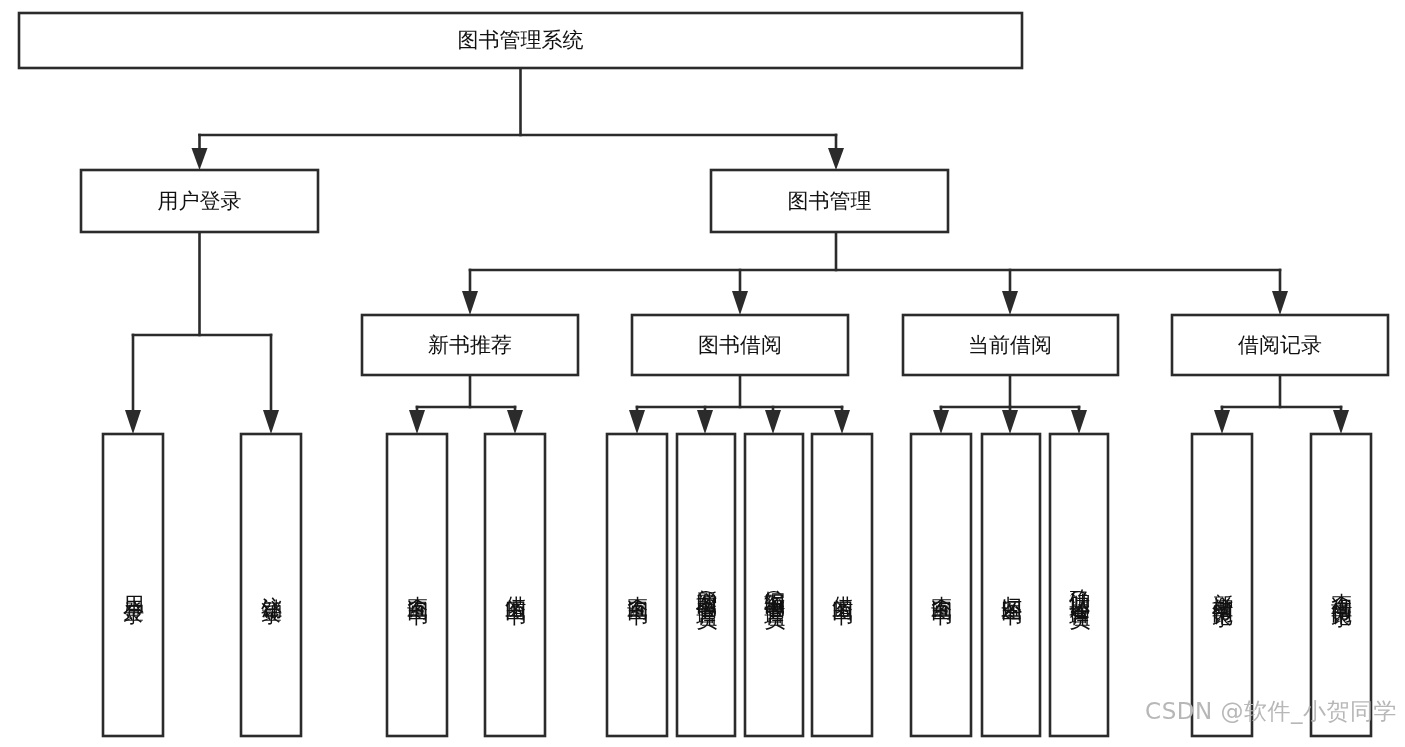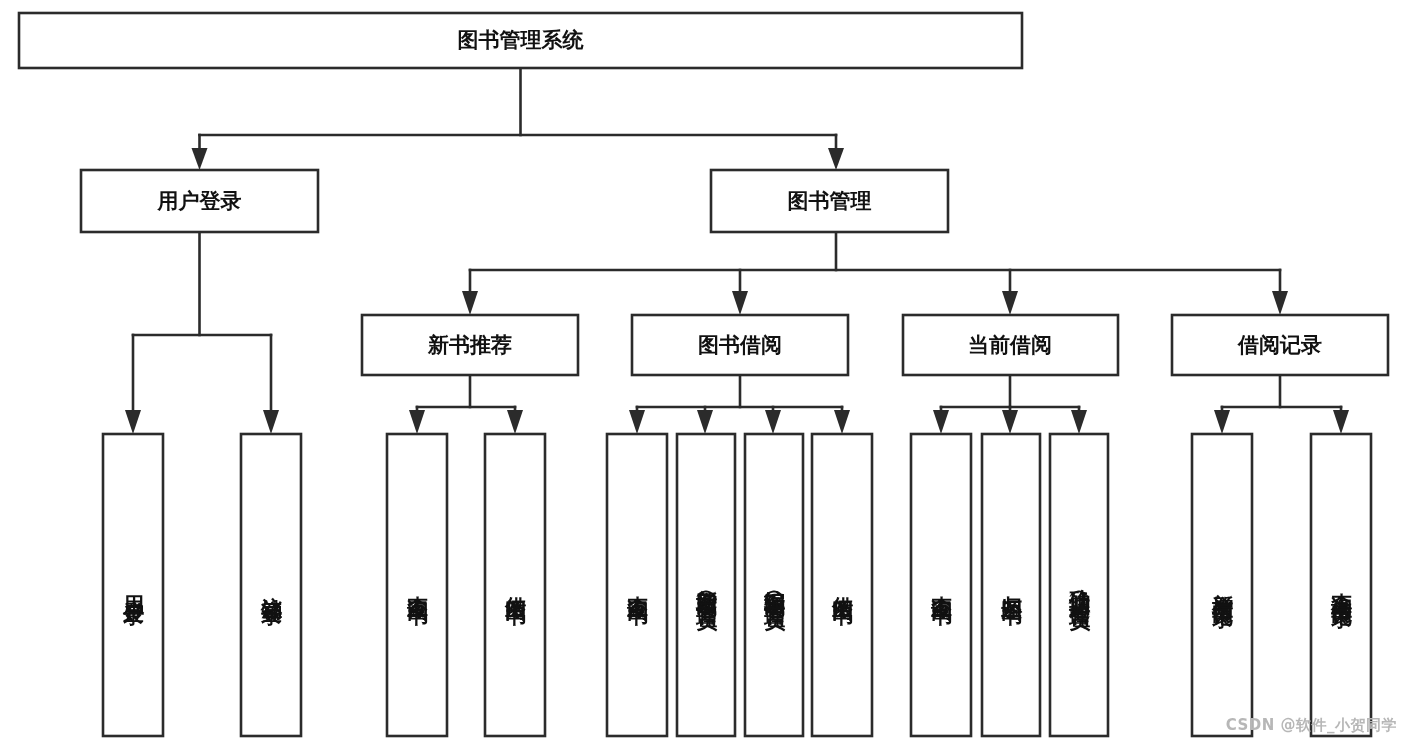--- a/index.html
+++ b/index.html
@@ -10,21 +10,20 @@
   }
   body {
     font-family: "DejaVu Sans", "Liberation Sans", sans-serif;
   }
   #diagram-root {
     position: relative;
     width: 1405px;
     height: 747px;
     background: #ffffff;
     overflow: hidden;
-    font-weight: bold;
   }
   svg.diagram-canvas {
     position: absolute;
     top: 0;
     left: 0;
     width: 1405px;
     height: 747px;
   }
   .node-box {
     fill: #ffffff;
@@ -62,23 +61,23 @@
     font-family: "DejaVu Sans", "Liberation Sans", sans-serif;
     font-size: 21px;
     line-height: 1.32;
     letter-spacing: 3px;
     color: #111111;
     white-space: nowrap;
   }
   .watermark {
     position: absolute;
     right: 8px;
-    bottom: 12px;
-    font-family: "DejaVu Sans", "Liberation Sans", sans-serif;
-    font-size: 15px;
+    bottom: 20px;
+    font-family: "DejaVu Sans", "Liberation Sans", sans-serif;
+    font-size: 23px;
     color: #b7b7b7;
     letter-spacing: 0.5px;
     user-select: none;
   }
 </style>
 </head>
 <body>
 
 <div id="diagram-root">
 

